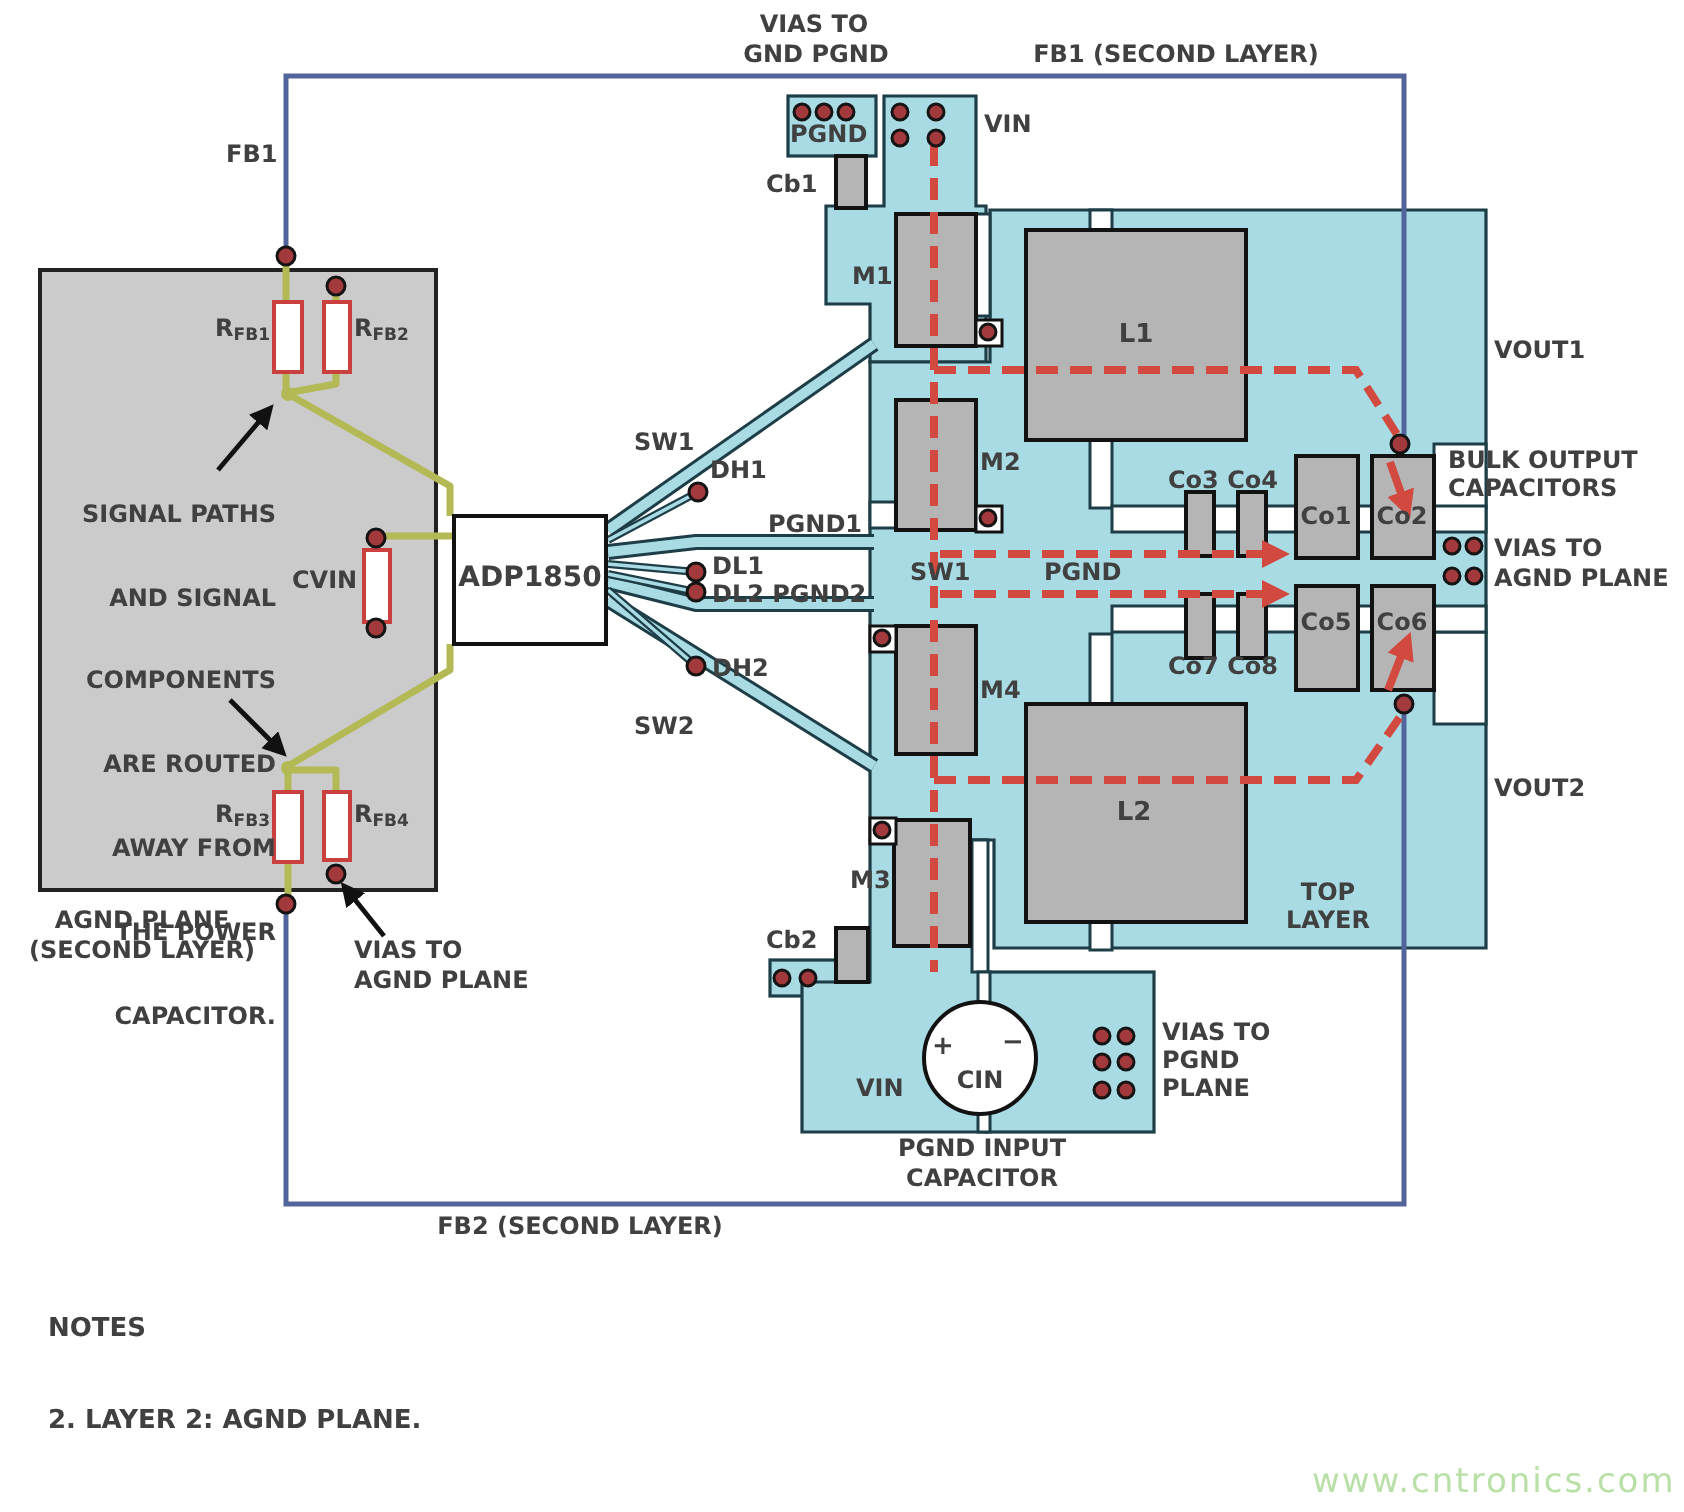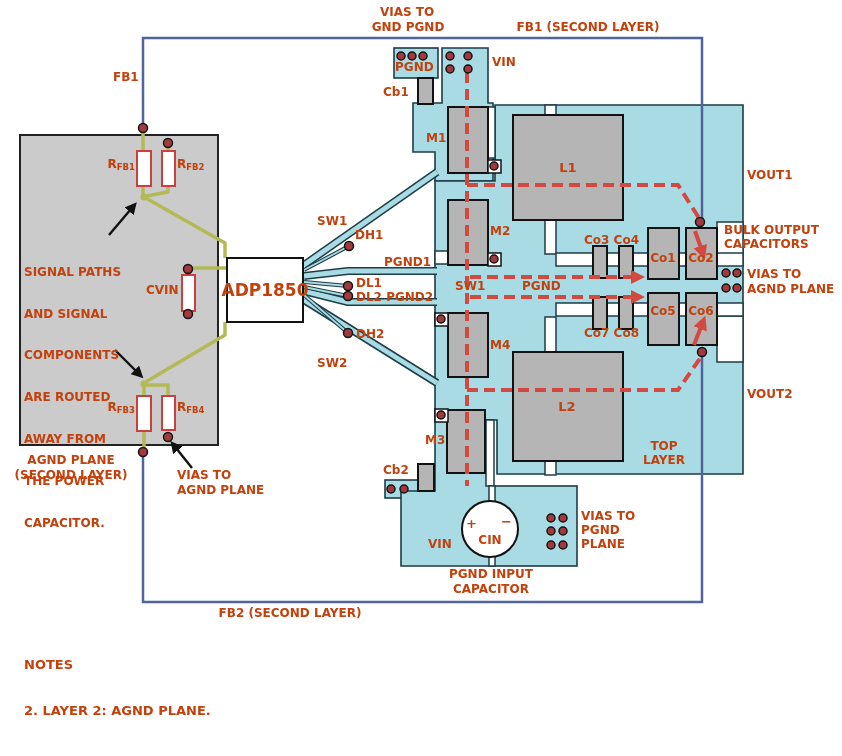--- a/index.html
+++ b/index.html
@@ -1,24 +1,24 @@
 <!DOCTYPE html>
 <html><head>
 <meta charset="utf-8">
 <style>
   html,body{margin:0;padding:0;background:#fff;}
   #stage{position:relative;width:842px;height:756px;background:#ffffff;overflow:hidden;
          font-family:"DejaVu Sans","Liberation Sans",sans-serif;}
   #layout-svg{position:absolute;left:0;top:0;}
-  .lbl{position:absolute;font-weight:bold;font-size:12px;color:#c2410c;
+  .lbl{position:absolute;font-weight:bold;font-size:12px;color:#404040;
        line-height:1.16;white-space:pre;}
   .ctr{transform:translateX(-50%);text-align:center;}
   .rr{width:34px;text-align:right;}
   .f13{font-size:13px;}
-  .f15{font-size:17px;text-align:center;}
+  .f15{font-size:14px;text-align:center;}
   .sub{font-size:8.5px;font-weight:bold;vertical-align:-2px;letter-spacing:0;}
   .note-block div{line-height:14px;}
   .notes-block{left:4px;top:627px;font-size:13px;}
   .notes-block div{line-height:16px;white-space:pre;margin-left:20px;}
   .notes-block div:nth-child(n+5){padding-left:17px;}
   .watermark{position:absolute;left:656px;top:731px;font-size:17px;color:#b9e0a6;
              font-weight:normal;letter-spacing:1px;}
 </style>
 </head>
 <body>
@@ -217,21 +217,21 @@
 <div class="lbl" style="left:356px;top:328px">DH2</div>
 <div class="lbl" style="left:317px;top:357px">SW2</div>
 <div class="lbl ctr f15" style="left:265px;top:281px">ADP1850</div>
 
 <div class="lbl" style="left:146px;top:284px">CVIN</div>
 <div class="lbl rr" style="left:101px;top:158px"><span>R</span><span class="sub">FB1</span></div>
 <div class="lbl" style="left:177px;top:158px"><span>R</span><span class="sub">FB2</span></div>
 <div class="lbl rr" style="left:101px;top:401px"><span>R</span><span class="sub">FB3</span></div>
 <div class="lbl" style="left:177px;top:401px"><span>R</span><span class="sub">FB4</span></div>
 
-<div class="lbl note-block" style="left:24px;top:237px;width:114px;text-align:left">
+<div class="lbl note-block" style="left:24px;top:222px;width:114px;text-align:right">
   <div>SIGNAL PATHS</div>
   <div>AND SIGNAL</div>
   <div>COMPONENTS</div>
   <div>ARE ROUTED</div>
   <div>AWAY FROM</div>
   <div>THE POWER</div>
   <div>CAPACITOR.</div>
 </div>
 
 <div class="lbl ctr" style="left:71px;top:454px">AGND PLANE</div>
@@ -273,14 +273,15 @@
 <div class="lbl notes-block">
   <div>NOTES</div>
   <div>2. LAYER 2: AGND PLANE.</div>
   
   
   
   
   
 </div>
 
+<div class="watermark">www.cntronics.com</div>
 
 </div>
 
 </body></html>

